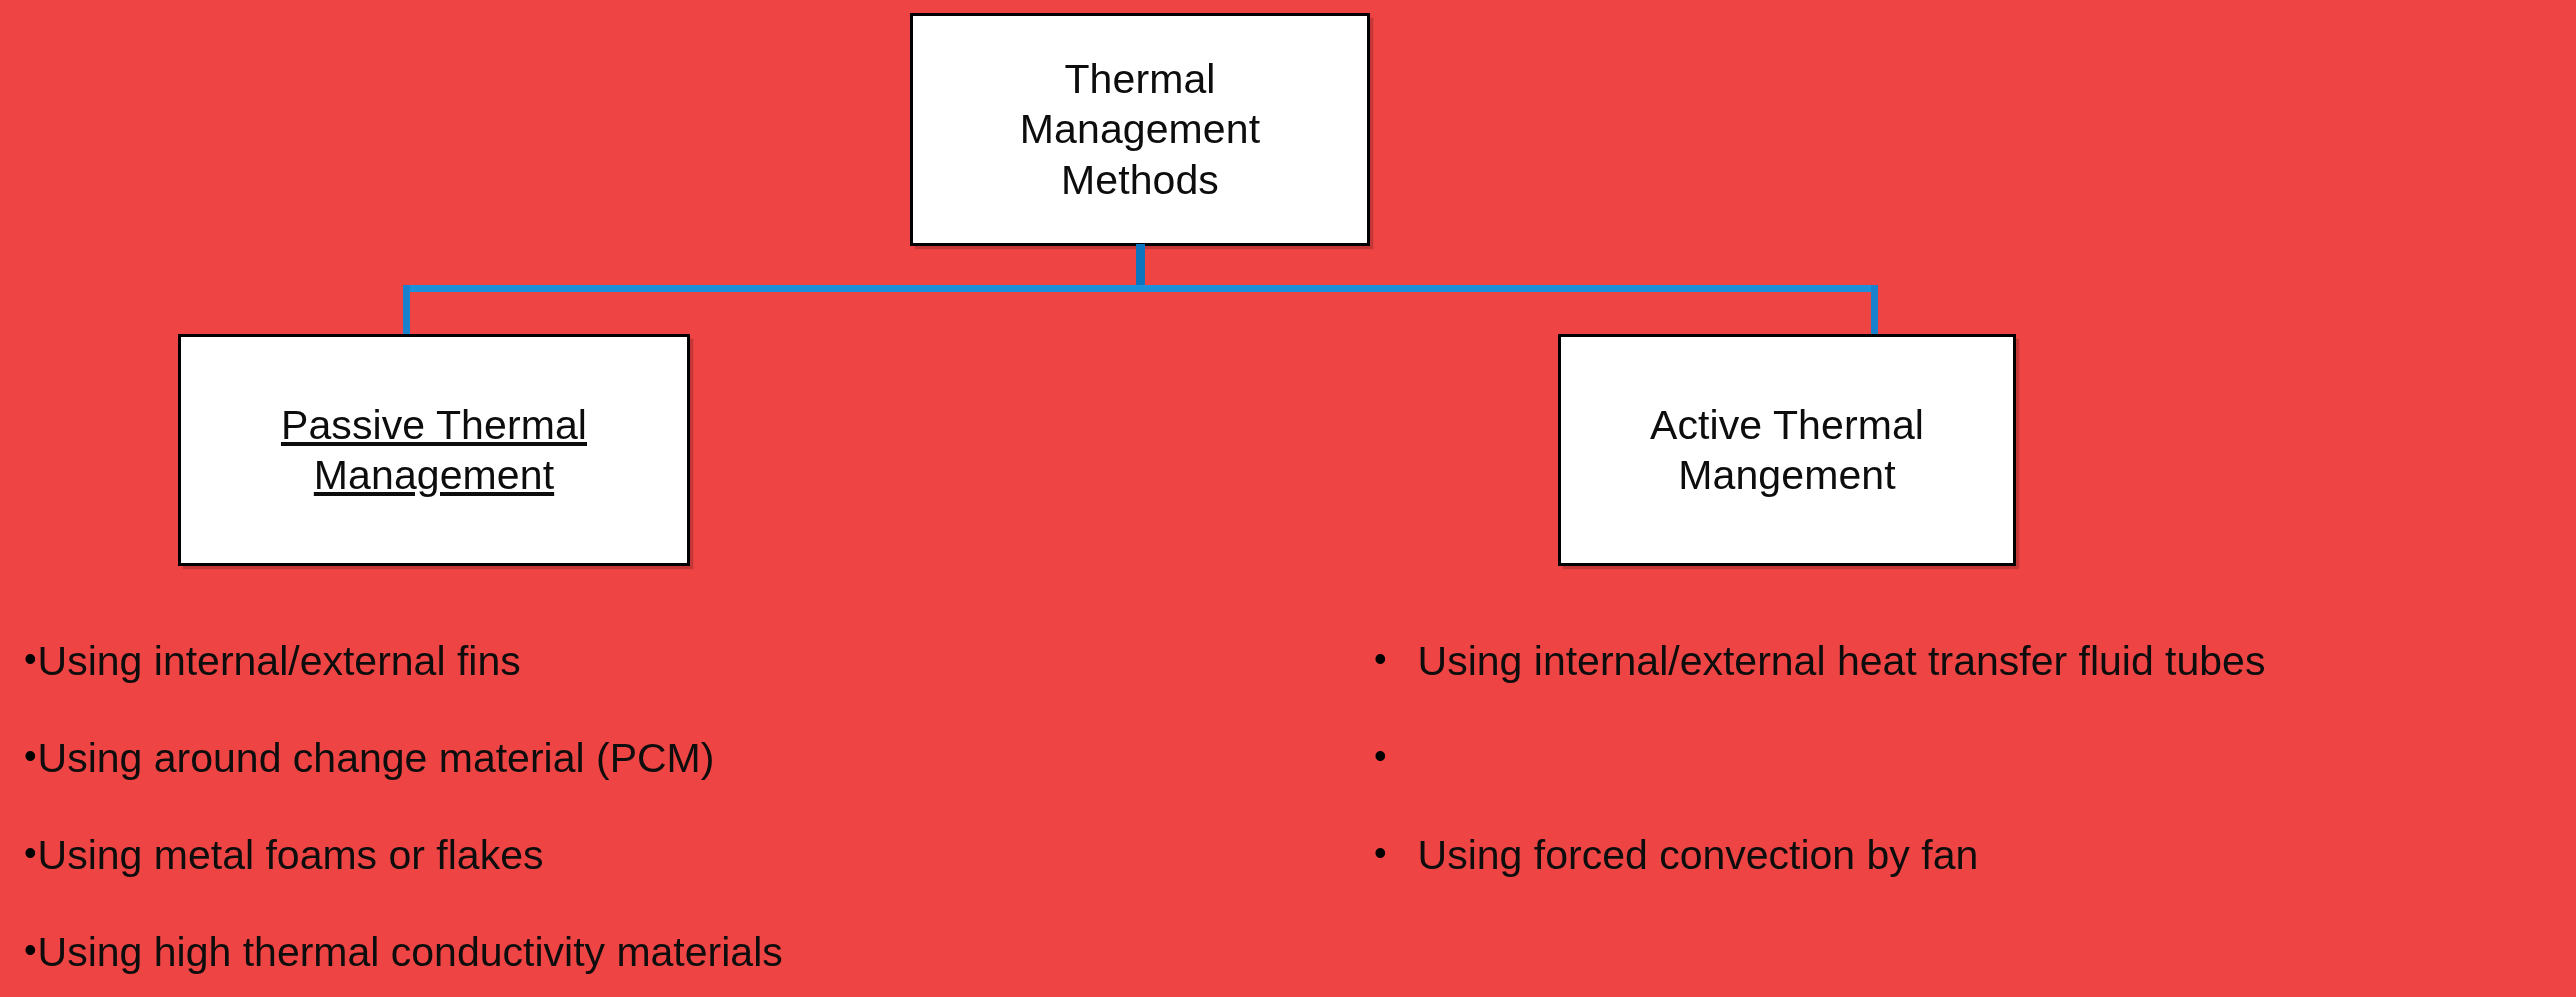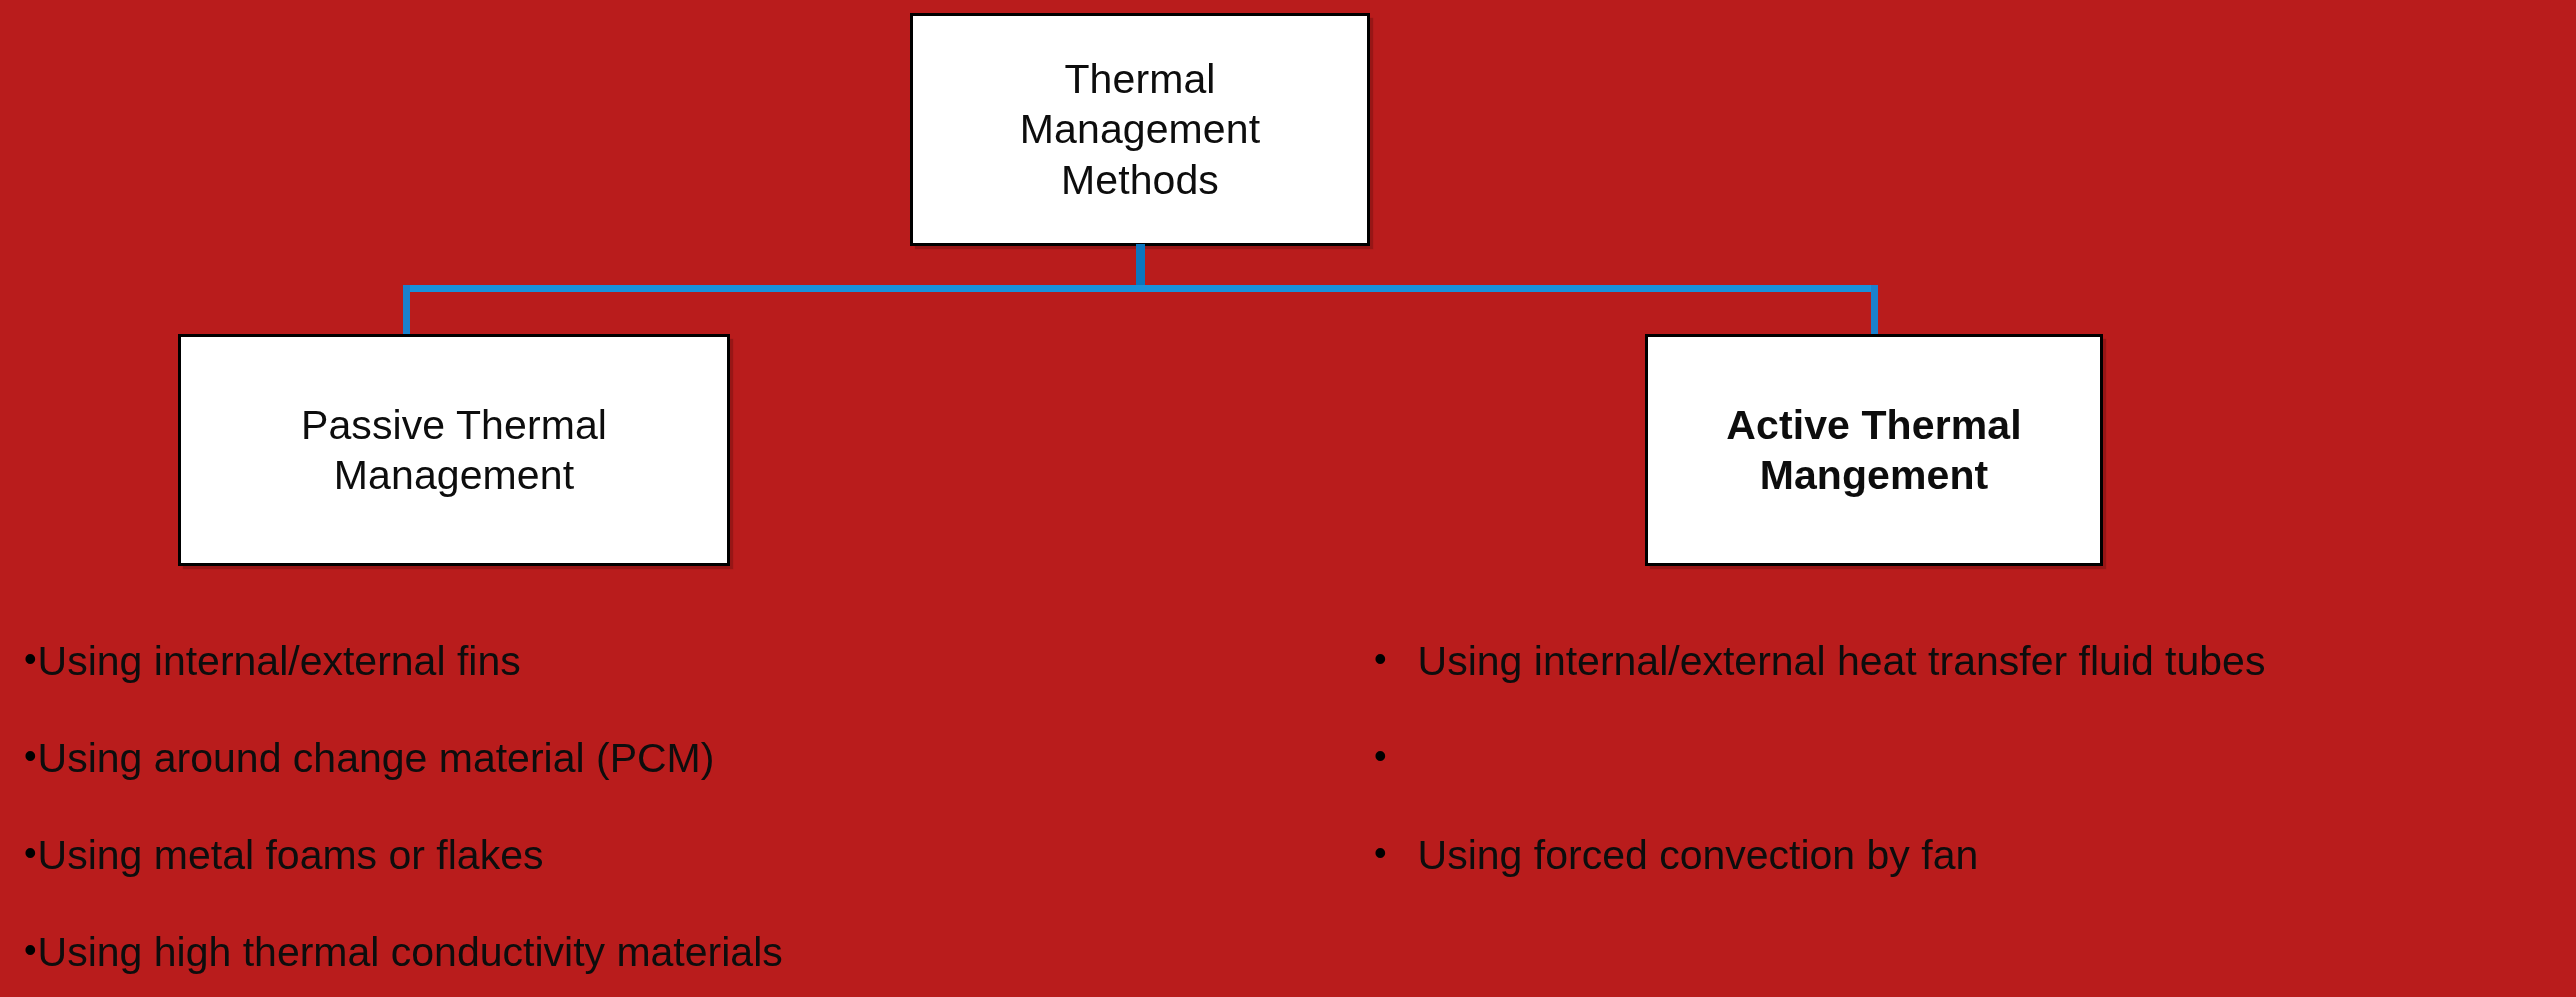--- a/index.html
+++ b/index.html
@@ -11,21 +11,21 @@
   body {
     font-family: "Liberation Sans", "DejaVu Sans", sans-serif;
     color: #0d0d0d;
     -webkit-font-smoothing: antialiased;
   }
 
   #canvas {
     position: relative;
     width: 2576px;
     height: 997px;
-    background: #b91c1c;
+    background: #ef4444;
     overflow: hidden;
   }
 
   
   .node {
     position: absolute;
     box-sizing: border-box;
     background: #ffffff;
     border: 3.2px solid #000000;
     box-shadow: 4px 4px 0 -0.8px rgba(0,0,0,0.18);
@@ -48,29 +48,29 @@
 
   #node-root {
     left: 910px;
     top: 13px;
     width: 460px;
     height: 233px;
   }
   #node-passive {
     left: 178px;
     top: 334px;
-    width: 552px;
+    width: 512px;
     height: 232px;
+    text-decoration: underline;
   }
   #node-active {
-    left: 1645px;
+    left: 1558px;
     top: 334px;
     width: 458px;
     height: 232px;
-    font-weight: bold;
   }
 
   
   .conn {
     position: absolute;
   }
   #conn-stem {
     left: 1136px;
     top: 244px;
     width: 9px;

